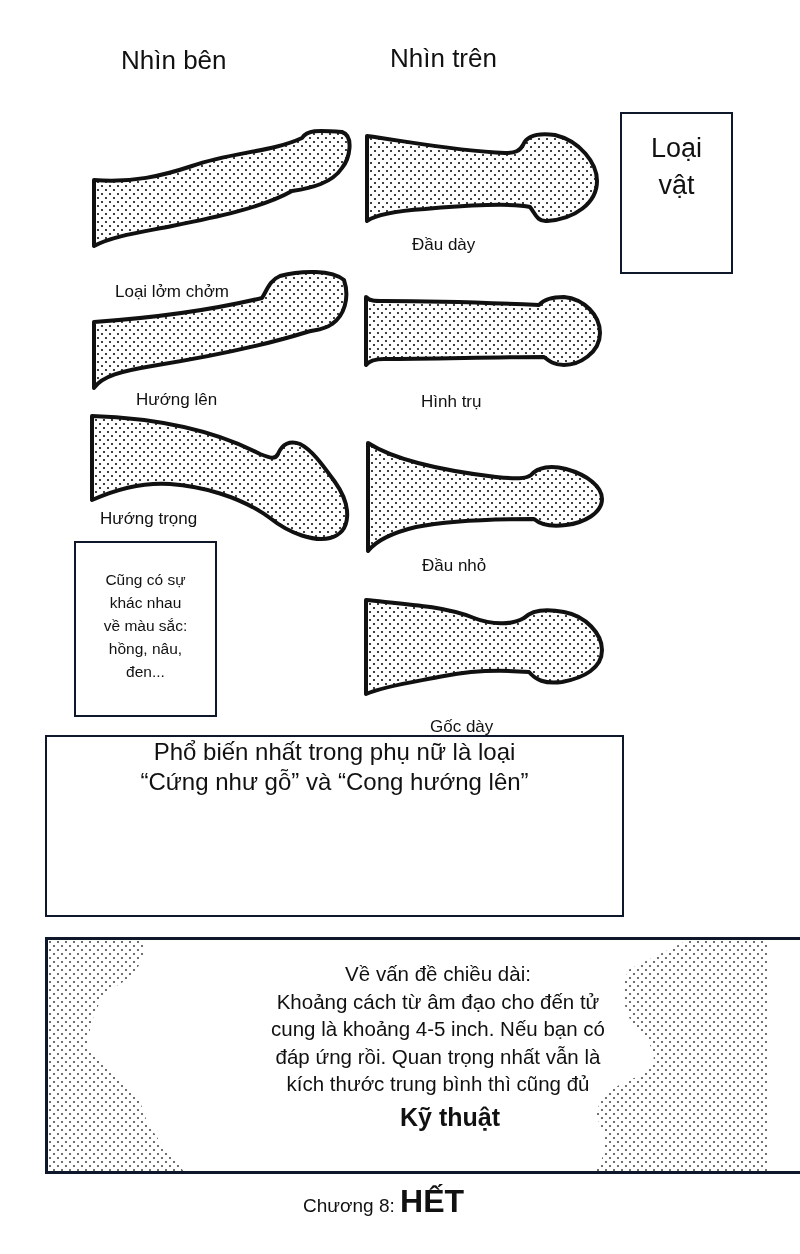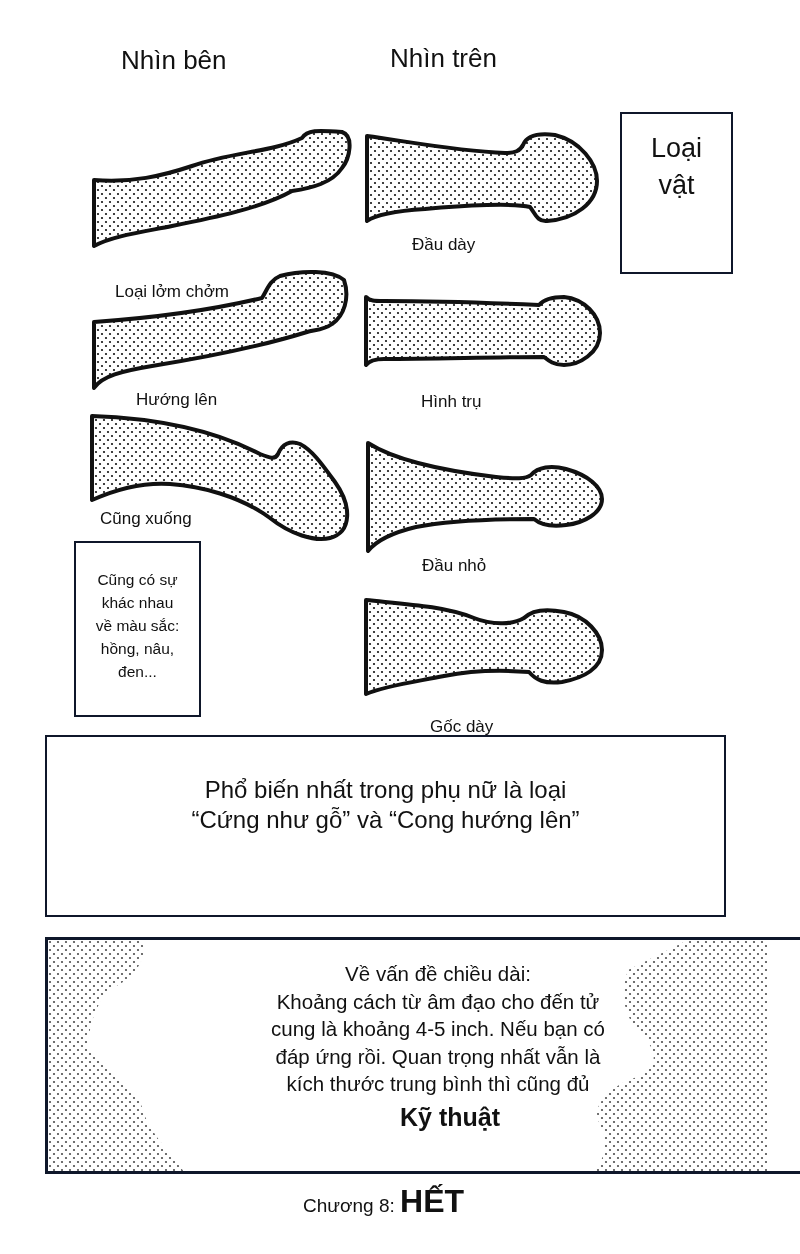--- a/index.html
+++ b/index.html
@@ -39,23 +39,23 @@
 <div class="abs label" style="left:115px; top:243px;margin-top:39px;">Loại lởm chởm</div>
 
 <svg class="shape" style="left:92px; top:268px;" width="260" height="125">
   <path class="body" d="M2,54 C60,50 120,42 170,30 C175,22 178,12 188,8 C210,2 240,2 252,12 C258,30 252,48 240,56 C232,62 222,62 215,64 C170,78 110,90 60,98 C30,103 10,108 2,120 Z"></path>
 </svg>
 <div class="abs label" style="left:136px; top:390px;">Hướng lên</div>
 
 <svg class="shape" style="left:90px; top:414px;" width="265" height="130">
   <path class="body" d="M2,2 C60,4 120,14 170,40 C180,44 185,46 188,40 C192,30 200,26 210,30 C222,36 232,50 245,68 C262,92 262,118 240,124 C225,128 200,120 180,104 C150,82 110,72 80,70 C50,68 20,78 2,86 Z"></path>
 </svg>
-<div class="abs label" style="left:100px; top:509px;">Cũng xuống</div>
+<div class="abs label" style="left:100px; top:509px;">Hướng trọng</div>
 
-<div class="box center" style="left:74px; top:541px; width:127px; height:176px; padding-top:25px; font-size:15.5px; line-height:23px;">
+<div class="box center" style="left:74px; top:541px; width:143px; height:176px; padding-top:25px; font-size:15.5px; line-height:23px;">
   <div>Cũng có sự</div>
   <div>khác nhau</div>
   <div>về màu sắc:</div>
   <div>hồng, nâu,</div>
   <div>đen...</div>
 </div>
 
 <svg class="shape" style="left:365px; top:133px;" width="240" height="95">
   <path class="body" d="M2,3 C40,8 90,18 140,20 C150,20 155,18 158,12 C162,2 175,0 190,2 C215,8 232,30 232,48 C232,70 210,86 182,88 C172,89 170,80 165,74 C150,70 100,72 60,76 C30,78 10,82 2,88 Z"></path>
 </svg>
@@ -69,21 +69,21 @@
 <svg class="shape" style="left:366px; top:441px;" width="240" height="110">
   <path class="body" d="M2,2 C30,20 80,30 130,36 C150,38 160,38 165,34 C172,26 185,24 200,28 C222,34 236,46 236,58 C236,72 218,82 200,84 C185,86 175,84 168,78 C130,78 80,80 50,86 C25,92 10,100 2,110 Z"></path>
 </svg>
 <div class="abs label" style="left:422px; top:556px;">Đầu nhỏ</div>
 
 <svg class="shape" style="left:364px; top:598px;" width="240" height="100">
   <path class="body" d="M2,2 C40,6 80,8 110,20 C130,28 150,26 160,20 C168,12 180,10 200,14 C222,18 238,36 238,52 C238,70 220,80 198,84 C180,86 172,82 165,74 C140,72 110,72 80,78 C50,84 20,88 2,96 Z"></path>
 </svg>
 <div class="abs label" style="left:430px; top:705px;margin-top:12px;">Gốc dày</div>
 
-<div class="box center" style="left:45px; top:735px; width:681px; height:182px; padding-top:38px; font-size:24px; line-height:30px;">
+<div class="box center" style="left:45px; top:735px; width:579px; height:182px; font-size:24px; line-height:30px;">
   <div>Phổ biến nhất trong phụ nữ là loại</div>
   <div>“Cứng như gỗ” và “Cong hướng lên”</div>
 </div>
 
 <div class="box" style="left:45px; top:937px; width:786px; height:237px; border-width:3px; overflow:hidden;">
   <svg width="719" height="237" style="position:absolute; left:0; top:0;">
     <path d="M0,0 L95,0 C100,20 85,40 60,50 C45,70 40,90 40,110 C60,130 90,150 95,170 C100,190 120,210 140,237 L0,237 Z" fill="url(#dots)" opacity="0.75"></path>
     <path d="M719,0 L640,0 C620,10 600,20 580,30 C570,60 580,80 590,90 C610,110 615,130 580,140 C560,150 545,165 550,180 C560,200 560,220 540,237 L719,237 Z" fill="url(#dots)" opacity="0.75"></path>
   </svg>
   <div class="center" style="position:relative; padding-top:20px; font-size:20.5px; line-height:27.5px;">

